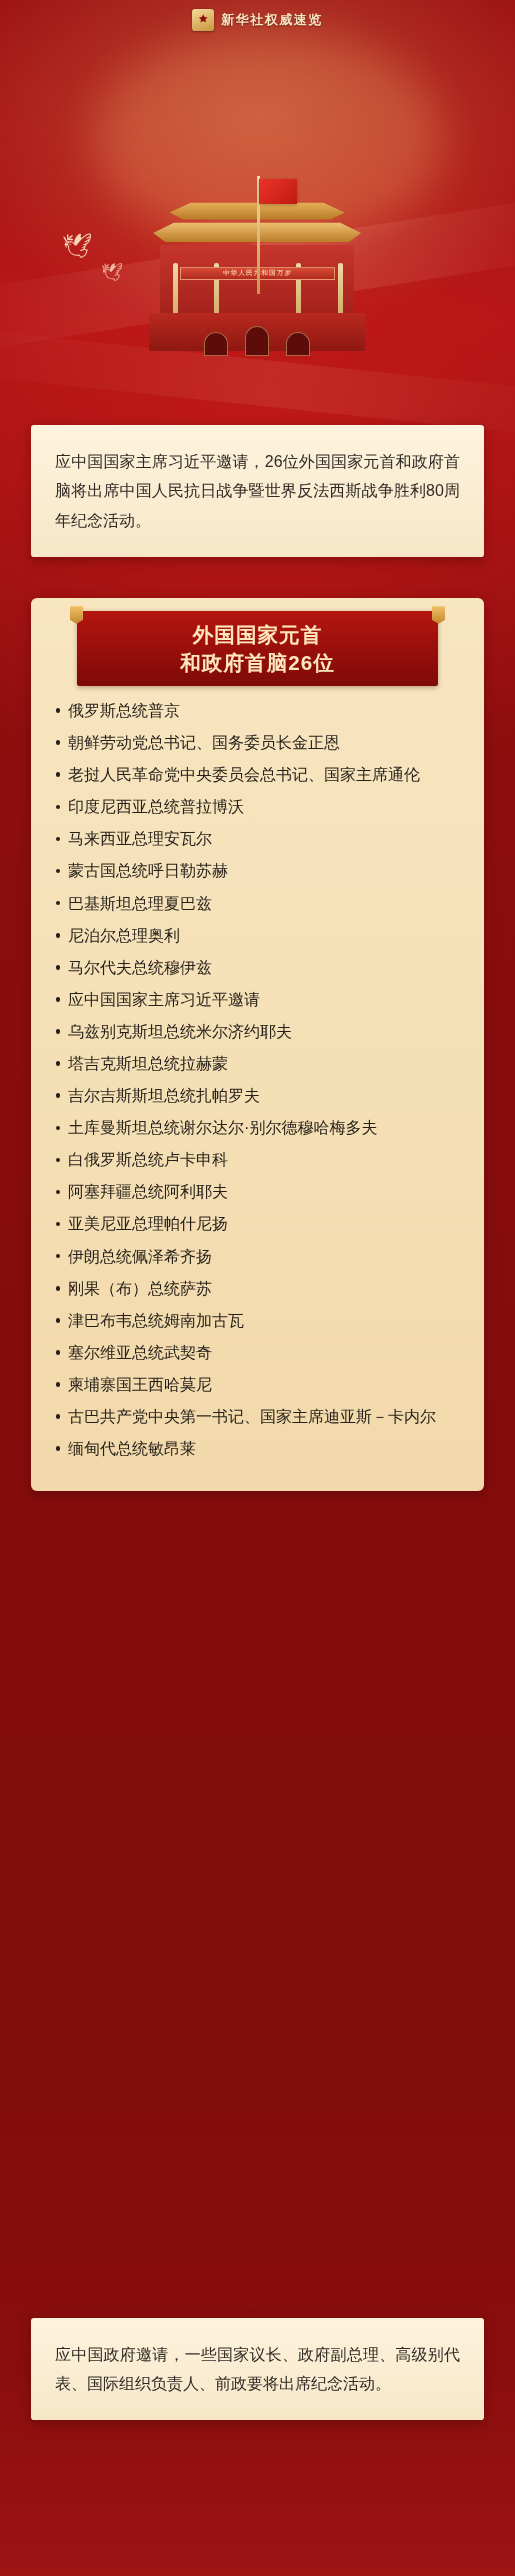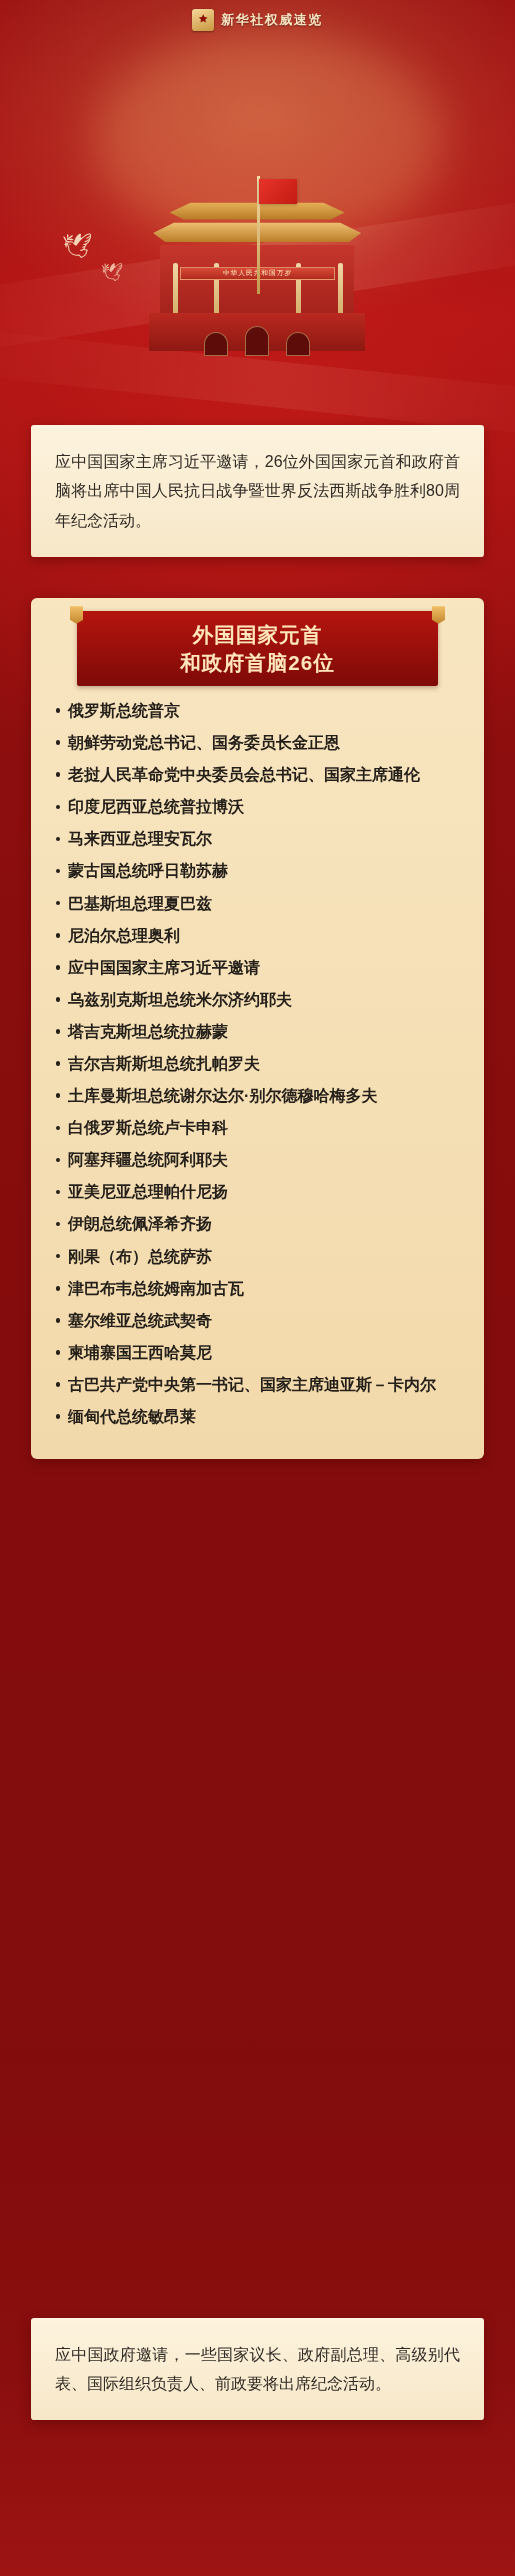--- a/index.html
+++ b/index.html
@@ -204,21 +204,21 @@
   }
   .head-corner {
     position: absolute;
     width: 13.4px; height: 17.5px;
     background: linear-gradient(180deg, #f0c068, #c4862c);
     top: -5.2px;
   }
   .head-corner.left { left: -7.2px; clip-path: polygon(0 0, 100% 0, 100% 78%, 50% 100%, 0 78%); }
   .head-corner.right { right: -7.2px; clip-path: polygon(0 0, 100% 0, 100% 78%, 50% 100%, 0 78%); }
 
-  ul.names { list-style: none; padding: 0 4.1px; font-weight: bold; }
+  ul.names { list-style: none; padding: 0 4.1px; }
   ul.names li {
     position: relative;
     padding-left: 15.5px;
     font-size: 16px;
     line-height: 1.62;
     color: #241f19;
     margin-bottom: 6.2px;
     text-align: justify;
   }
   ul.names li::before {
@@ -295,20 +295,21 @@
     </div>
     <ul class="names">
       <li>俄罗斯总统普京</li>
       <li>朝鲜劳动党总书记、国务委员长金正恩</li>
       <li>老挝人民革命党中央委员会总书记、国家主席通伦</li>
       <li>印度尼西亚总统普拉博沃</li>
       <li>马来西亚总理安瓦尔</li>
       <li>蒙古国总统呼日勒苏赫</li>
       <li>巴基斯坦总理夏巴兹</li>
       <li>尼泊尔总理奥利</li>
+      <li>马尔代夫总统穆伊兹</li>
       <li>应中国国家主席习近平邀请</li>
       <li>乌兹别克斯坦总统米尔济约耶夫</li>
       <li>塔吉克斯坦总统拉赫蒙</li>
       <li>吉尔吉斯斯坦总统扎帕罗夫</li>
       <li>土库曼斯坦总统谢尔达尔·别尔德穆哈梅多夫</li>
       <li>白俄罗斯总统卢卡申科</li>
       <li>阿塞拜疆总统阿利耶夫</li>
       <li>亚美尼亚总理帕什尼扬</li>
       <li>伊朗总统佩泽希齐扬</li>
       <li>刚果（布）总统萨苏</li>

